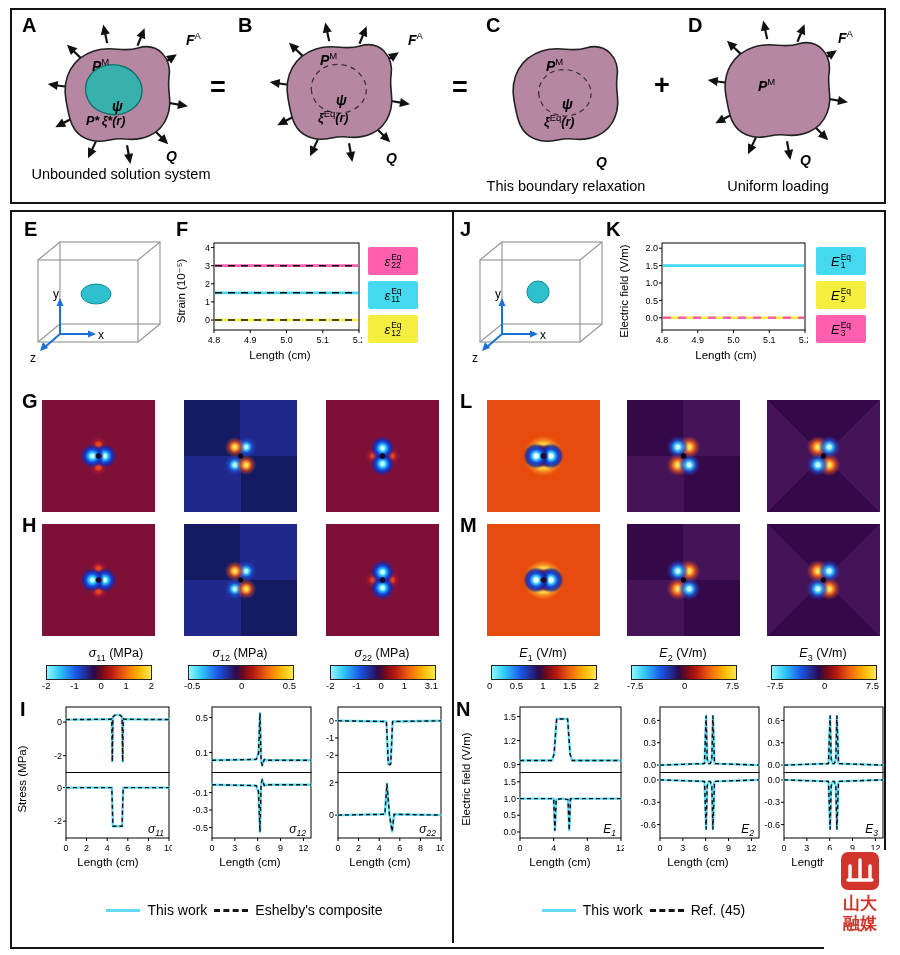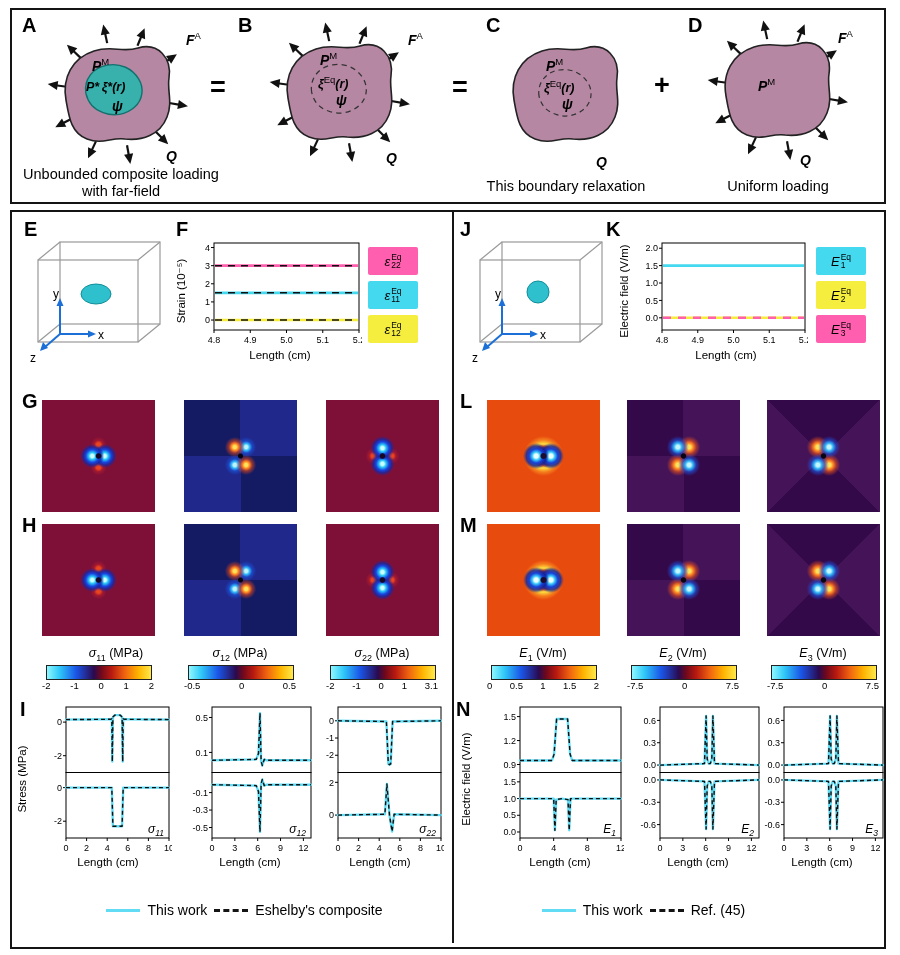--- a/index.html
+++ b/index.html
@@ -9,21 +9,21 @@
   #boxTop{left:10px;top:8px;width:872px;height:192px;}
   #boxBottom{left:10px;top:210px;width:872px;height:735px;}
   #divider{position:absolute;left:452px;top:212px;height:731px;width:0;border-left:2px solid #141414;}
   svg{position:absolute;}
   svg text{font-family:"Liberation Sans","DejaVu Sans",sans-serif;fill:#000;}
   .lt{position:absolute;font-size:20px;font-weight:bold;}
   .op{position:absolute;font-size:27px;font-weight:bold;}
   .mlab{position:absolute;font-size:14px;}
   .mlab i{font-weight:bold;}
   .mlab sup,.mlab sub{font-size:9.5px;}
-  .small{font-size:12.5px;}
+  .small{font-size:12.5px;margin-top:34px;}
   .cap{position:absolute;text-align:center;font-size:14.5px;line-height:17px;}
   .blobFill{fill:#b687a3;stroke:#222;stroke-width:1.6;}
   .inclFill{fill:#38b1ad;stroke:#13706d;stroke-width:1.3;}
   .inclDash{fill:none;stroke:#333;stroke-width:1.2;stroke-dasharray:5 4;}
   .vlab{position:absolute;transform:translate(-50%,-50%) rotate(-90deg);font-size:11.5px;white-space:nowrap;}
   .xlab{position:absolute;text-align:center;font-size:11.5px;}
   .plot{position:absolute;}
   .chip{position:absolute;width:50px;height:28px;display:flex;align-items:center;justify-content:center;
         font-size:13px;border-radius:2px;}
   .chip i{font-style:italic;}
@@ -155,22 +155,21 @@
   <span class="mlab" style="left:546px;top:56px"><i>P</i><sup>M</sup></span>
   <span class="mlab small" style="left:544px;top:78px"><i>ξ</i><sup>Eq</sup><i>(r)</i></span>
   <span class="mlab" style="left:562px;top:96px"><i>ψ</i></span>
   <span class="mlab" style="left:596px;top:154px"><i>Q</i></span>
 
   <span class="mlab" style="left:758px;top:76px"><i>P</i><sup>M</sup></span>
   <span class="mlab" style="left:838px;top:28px"><i>F</i><sup>A</sup></span>
   <span class="mlab" style="left:800px;top:152px"><i>Q</i></span>
 
   <div class="cap" style="left:14px;top:166px;width:214px">
-    <div>Unbounded composite loading</div>
-      <div>with far-field</div>
+    <div>Unbounded solution system</div>
   </div>
   <div class="cap" style="left:472px;top:178px;width:188px">This boundary relaxation</div>
   <div class="cap" style="left:698px;top:178px;width:160px">Uniform loading</div>
 
   <div class="box" id="boxBottom"></div>
   <div id="divider"></div>
 
   <span class="lt" style="left:24px;top:218px">E</span>
   <span class="lt" style="left:176px;top:218px">F</span>
   <span class="lt" style="left:22px;top:390px">G</span>
@@ -625,14 +624,29 @@
     <span class="lsample dashed"></span>
     <span>Eshelby's composite</span>
   </div>
   <div class="legend" style="left:462px;top:902px;width:356px">
     <span class="lsample"></span>
     <span>This work</span>
     <span class="lsample dashed"></span>
     <span>Ref. (45)</span>
   </div>
 
+  <div id="watermark">
+    <svg width="42" height="44" viewBox="0 0 42 44" style="position:static">
+      <rect x="2" y="2" width="38" height="38" rx="7" fill="#d0342a"></rect>
+      <g stroke="#fff" stroke-width="3.4" fill="none" stroke-linecap="round">
+        <line x1="11" y1="28" x2="11" y2="16"></line>
+        <line x1="21" y1="28" x2="21" y2="10"></line>
+        <line x1="31" y1="28" x2="31" y2="16"></line>
+        <line x1="9" y1="30" x2="33" y2="30"></line>
+      </g>
+    </svg>
+    <div id="wmtext">
+      <div>山大</div>
+      <div>融媒</div>
+    </div>
+  </div>
 
 </div>
 
 </body></html>

